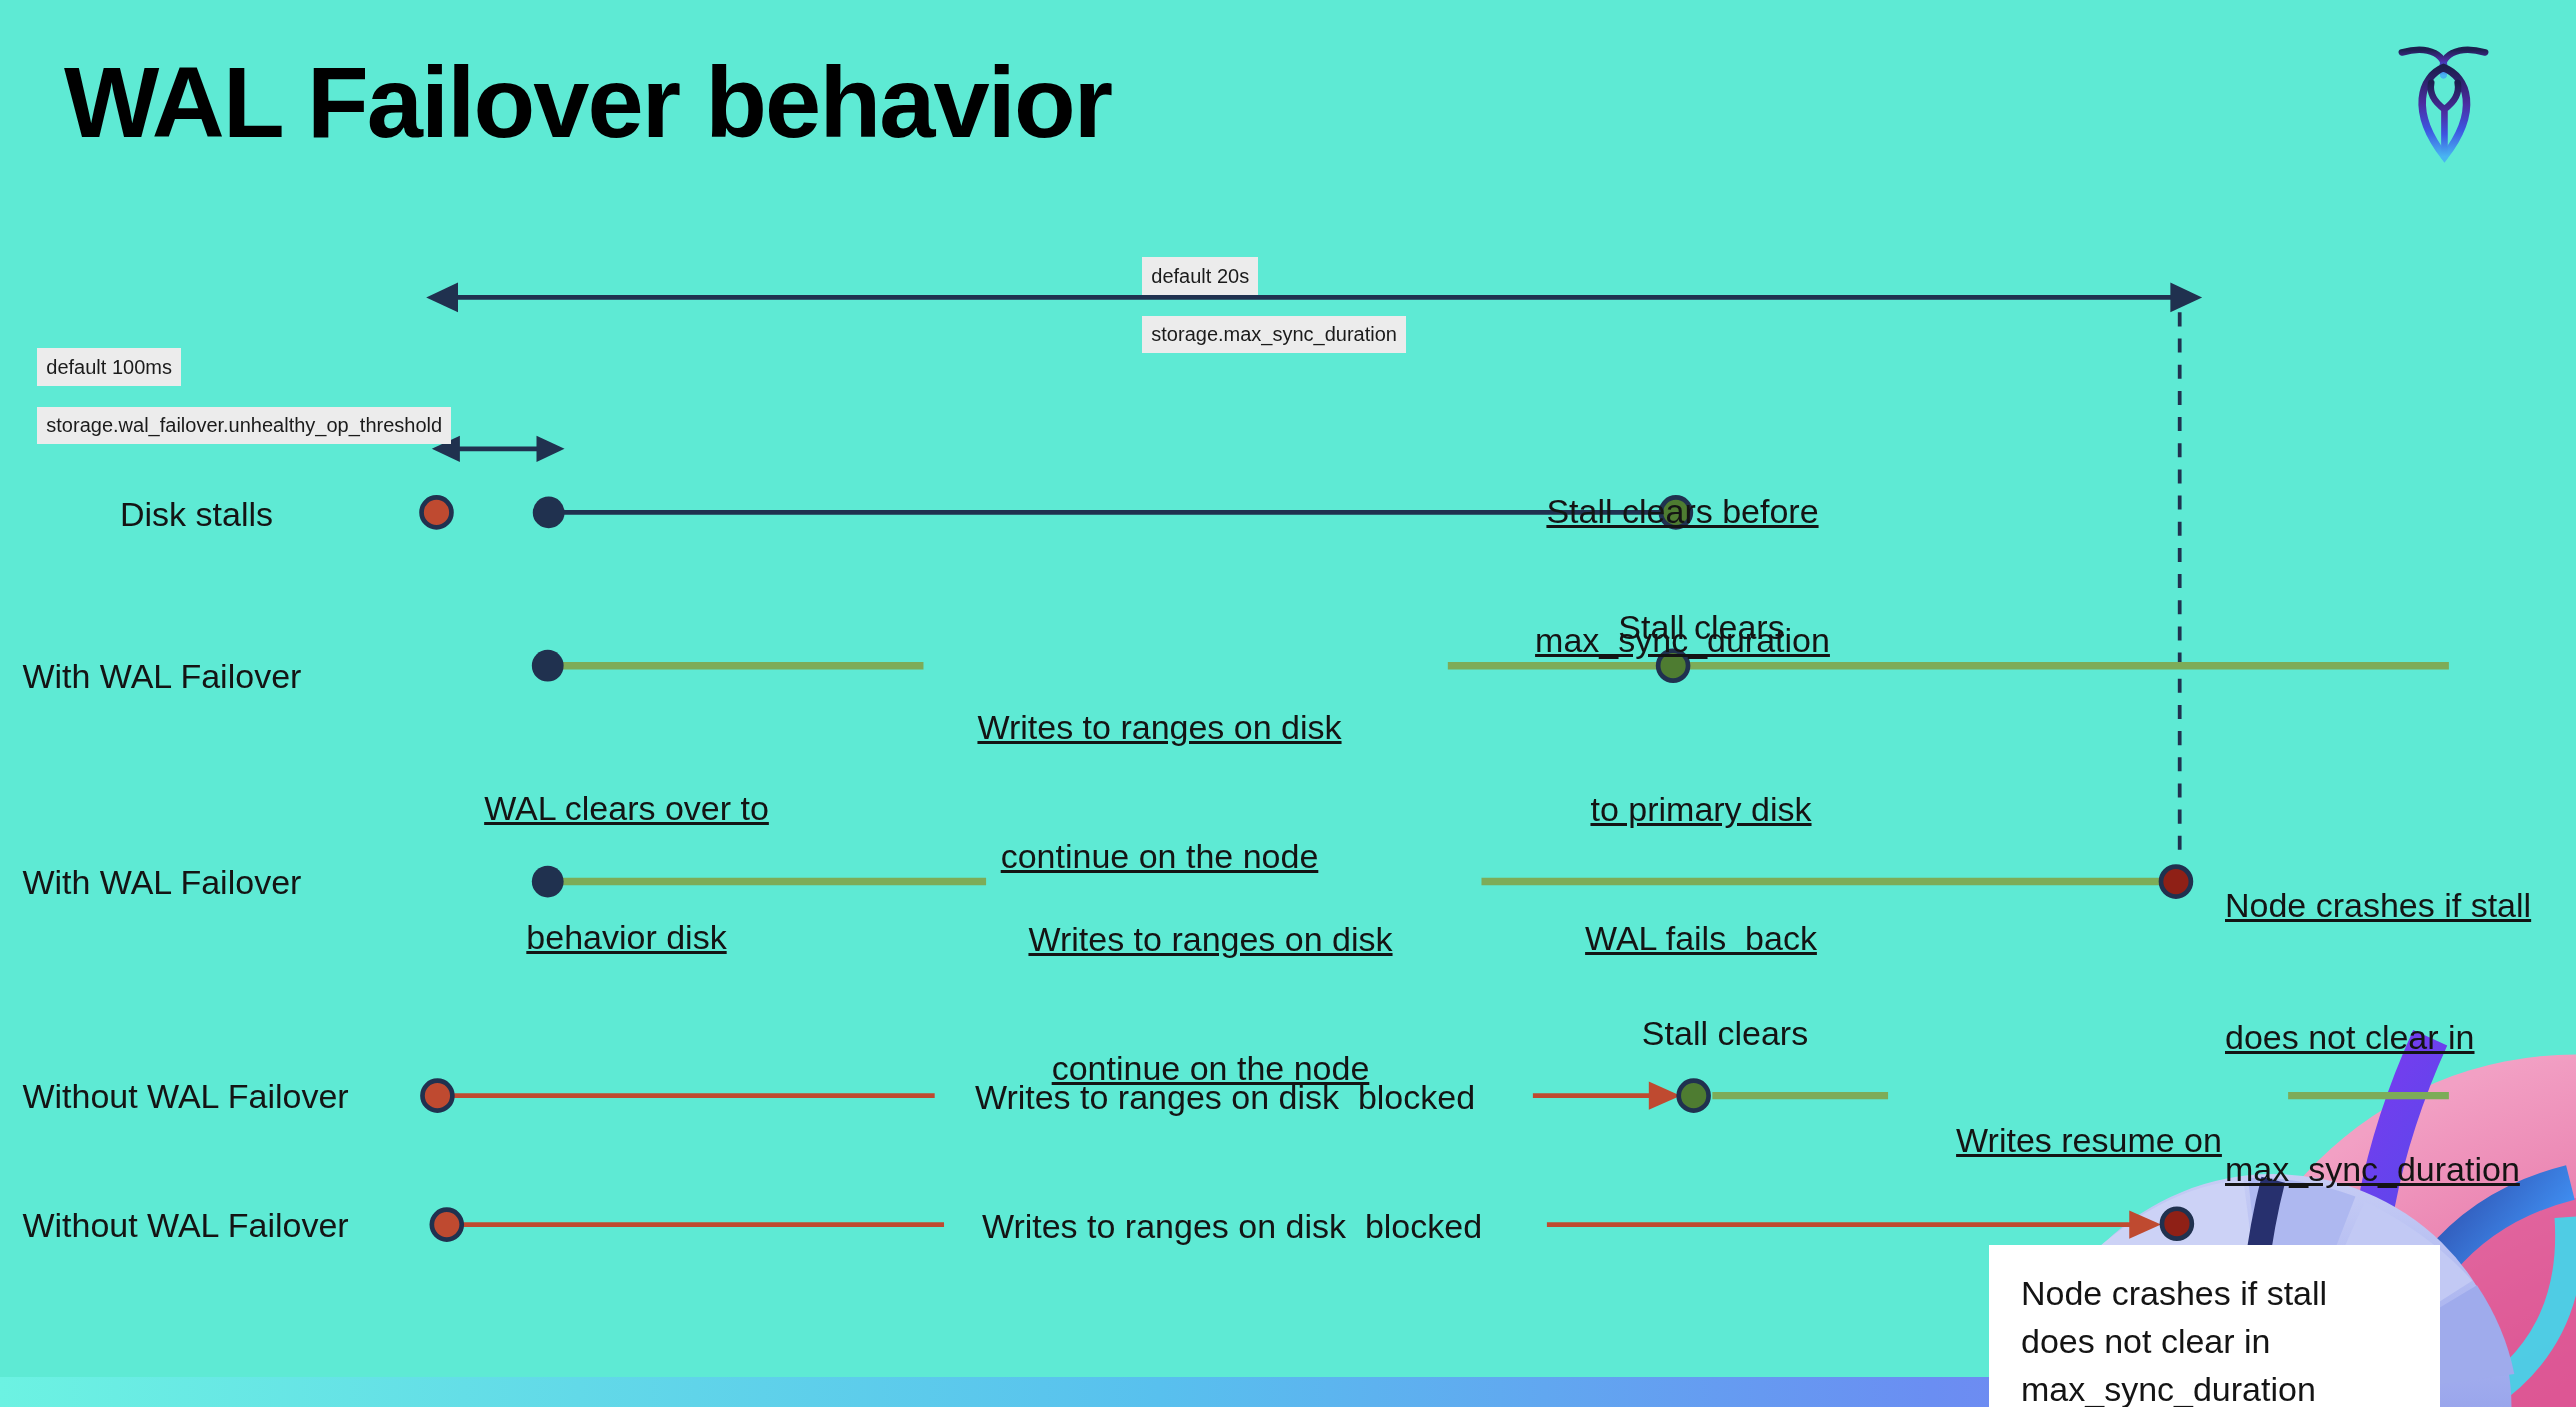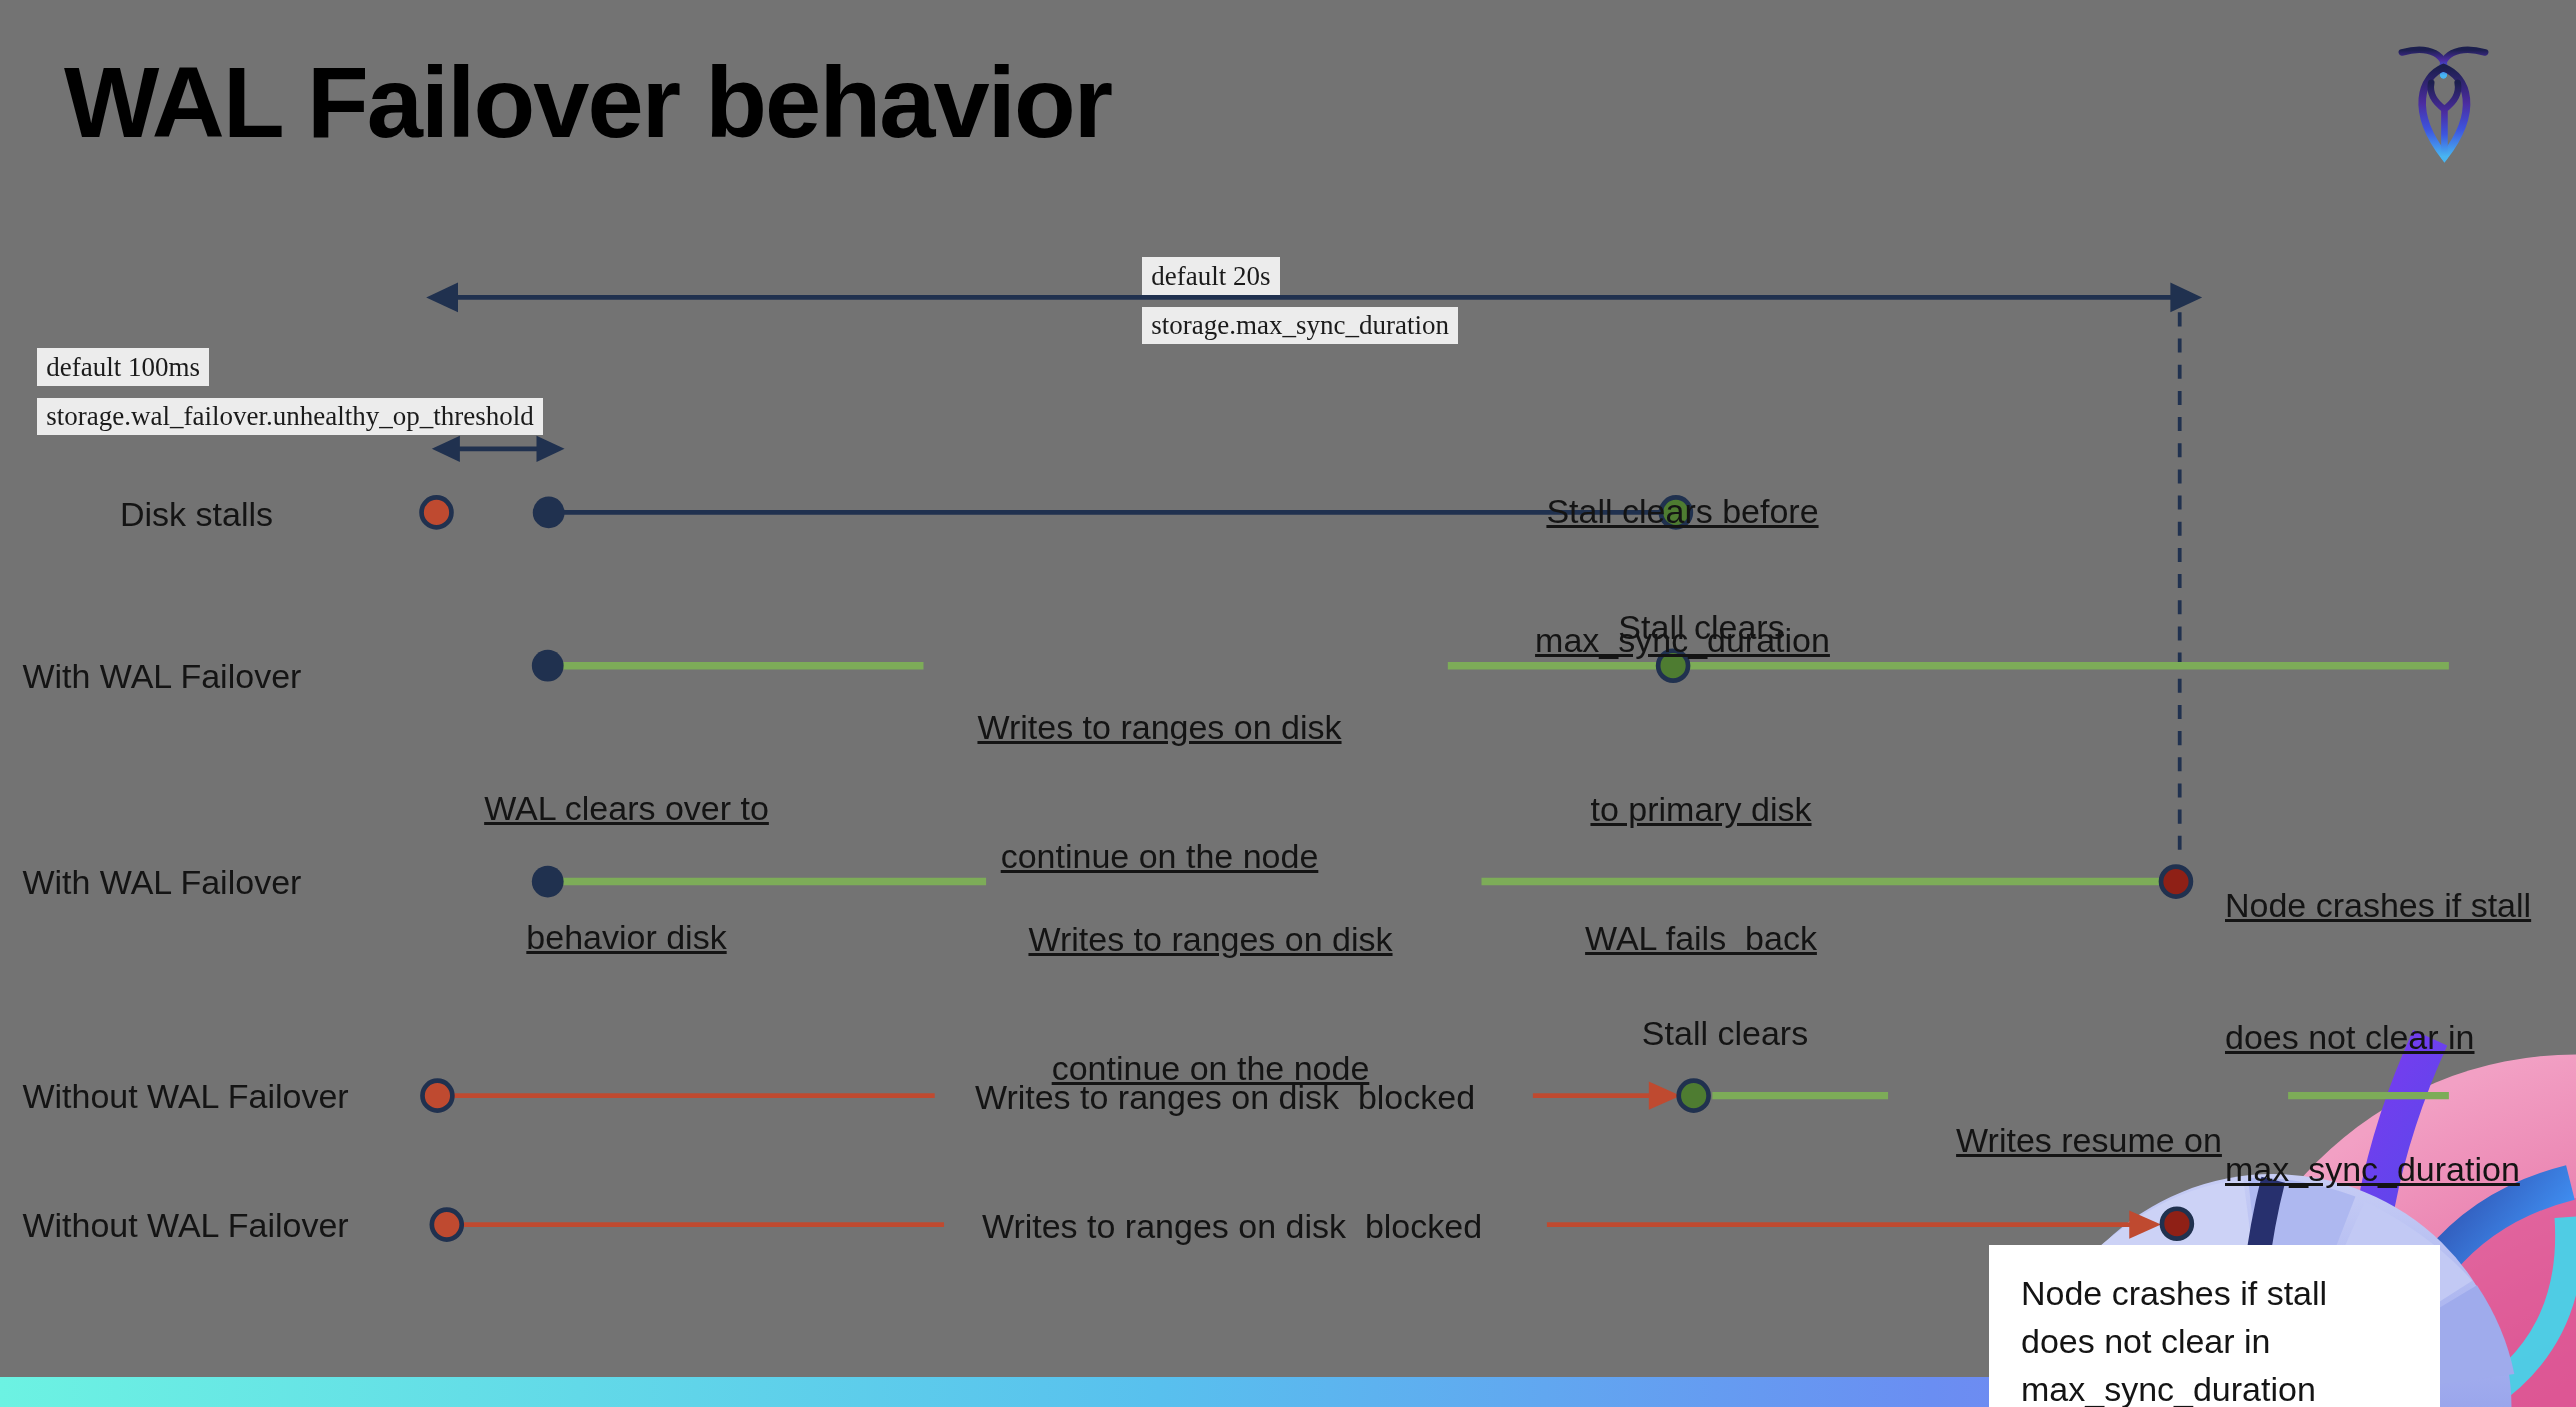--- a/index.html
+++ b/index.html
@@ -1,28 +1,28 @@
 <!DOCTYPE html>
 <html style="--text: #141414; --navy: #20314f; --red: #bf4a30; --maroon: #8f2016; --green-line: #7dac58; --green-dot: #4e7c31; --code-bg: #ececec; --bar-left: #6cf2e2; --bar-mid: #58c0ee; --bar-right: #6a8ef2; --bar-far: #8a78f0;font-size:15px"><head>
 <meta charset="utf-8">
 <style>
   html,body{margin:0;padding:0;background:#fff;}
-  .slide{position:relative;width:2576px;height:1408px;background:#737373;overflow:hidden;
+  .slide{position:relative;width:2576px;height:1408px;background:#5eead4;overflow:hidden;
          font-family:"Liberation Sans",sans-serif;}
   .title{position:absolute;left:64px;top:45px;margin:0;font-size:101px;font-weight:700;
          letter-spacing:-1.9px;color:#000;z-index:3;}
   .txt{position:absolute;color:var(--text);font-size:34px;line-height:43px;
        white-space:pre-wrap;z-index:3;}
   .txt span{display:block;text-decoration:underline;}
   .center{text-align:center;}
   .right{text-align:left;}
   .code-group{position:absolute;z-index:3;}
   .code{display:block;width:fit-content;background:var(--code-bg);
-        font-family:Liberation Serif, serif;font-size:27px;line-height:32px;
-        padding:2.8px 9.3px;margin-bottom:12px;color:#1b1b1b;white-space:pre;}
+        font-family:Liberation Sans, sans-serif;font-size:20px;line-height:32px;
+        padding:2.8px 9.3px;margin-bottom:21px;color:#1b1b1b;white-space:pre;}
   .diagram{position:absolute;left:0;top:0;z-index:2;}
   .art{position:absolute;left:1963px;top:972px;z-index:1;}
   .logo{position:absolute;left:2395px;top:43px;z-index:3;}
   .bar{position:absolute;left:0;top:1377px;width:2576px;height:31px;z-index:0;
        background:linear-gradient(90deg,var(--bar-left) 0%,var(--bar-mid) 45%,var(--bar-right) 75%,var(--bar-far) 100%);}
   .crash-box{position:absolute;left:1989px;top:1245px;width:451px;height:163px;background:#fff;
              z-index:4;padding:24px 0 0 32px;box-sizing:border-box;}
   .crash-box span{display:block;font-size:34px;line-height:48px;color:var(--text);}
 </style>
 </head>

